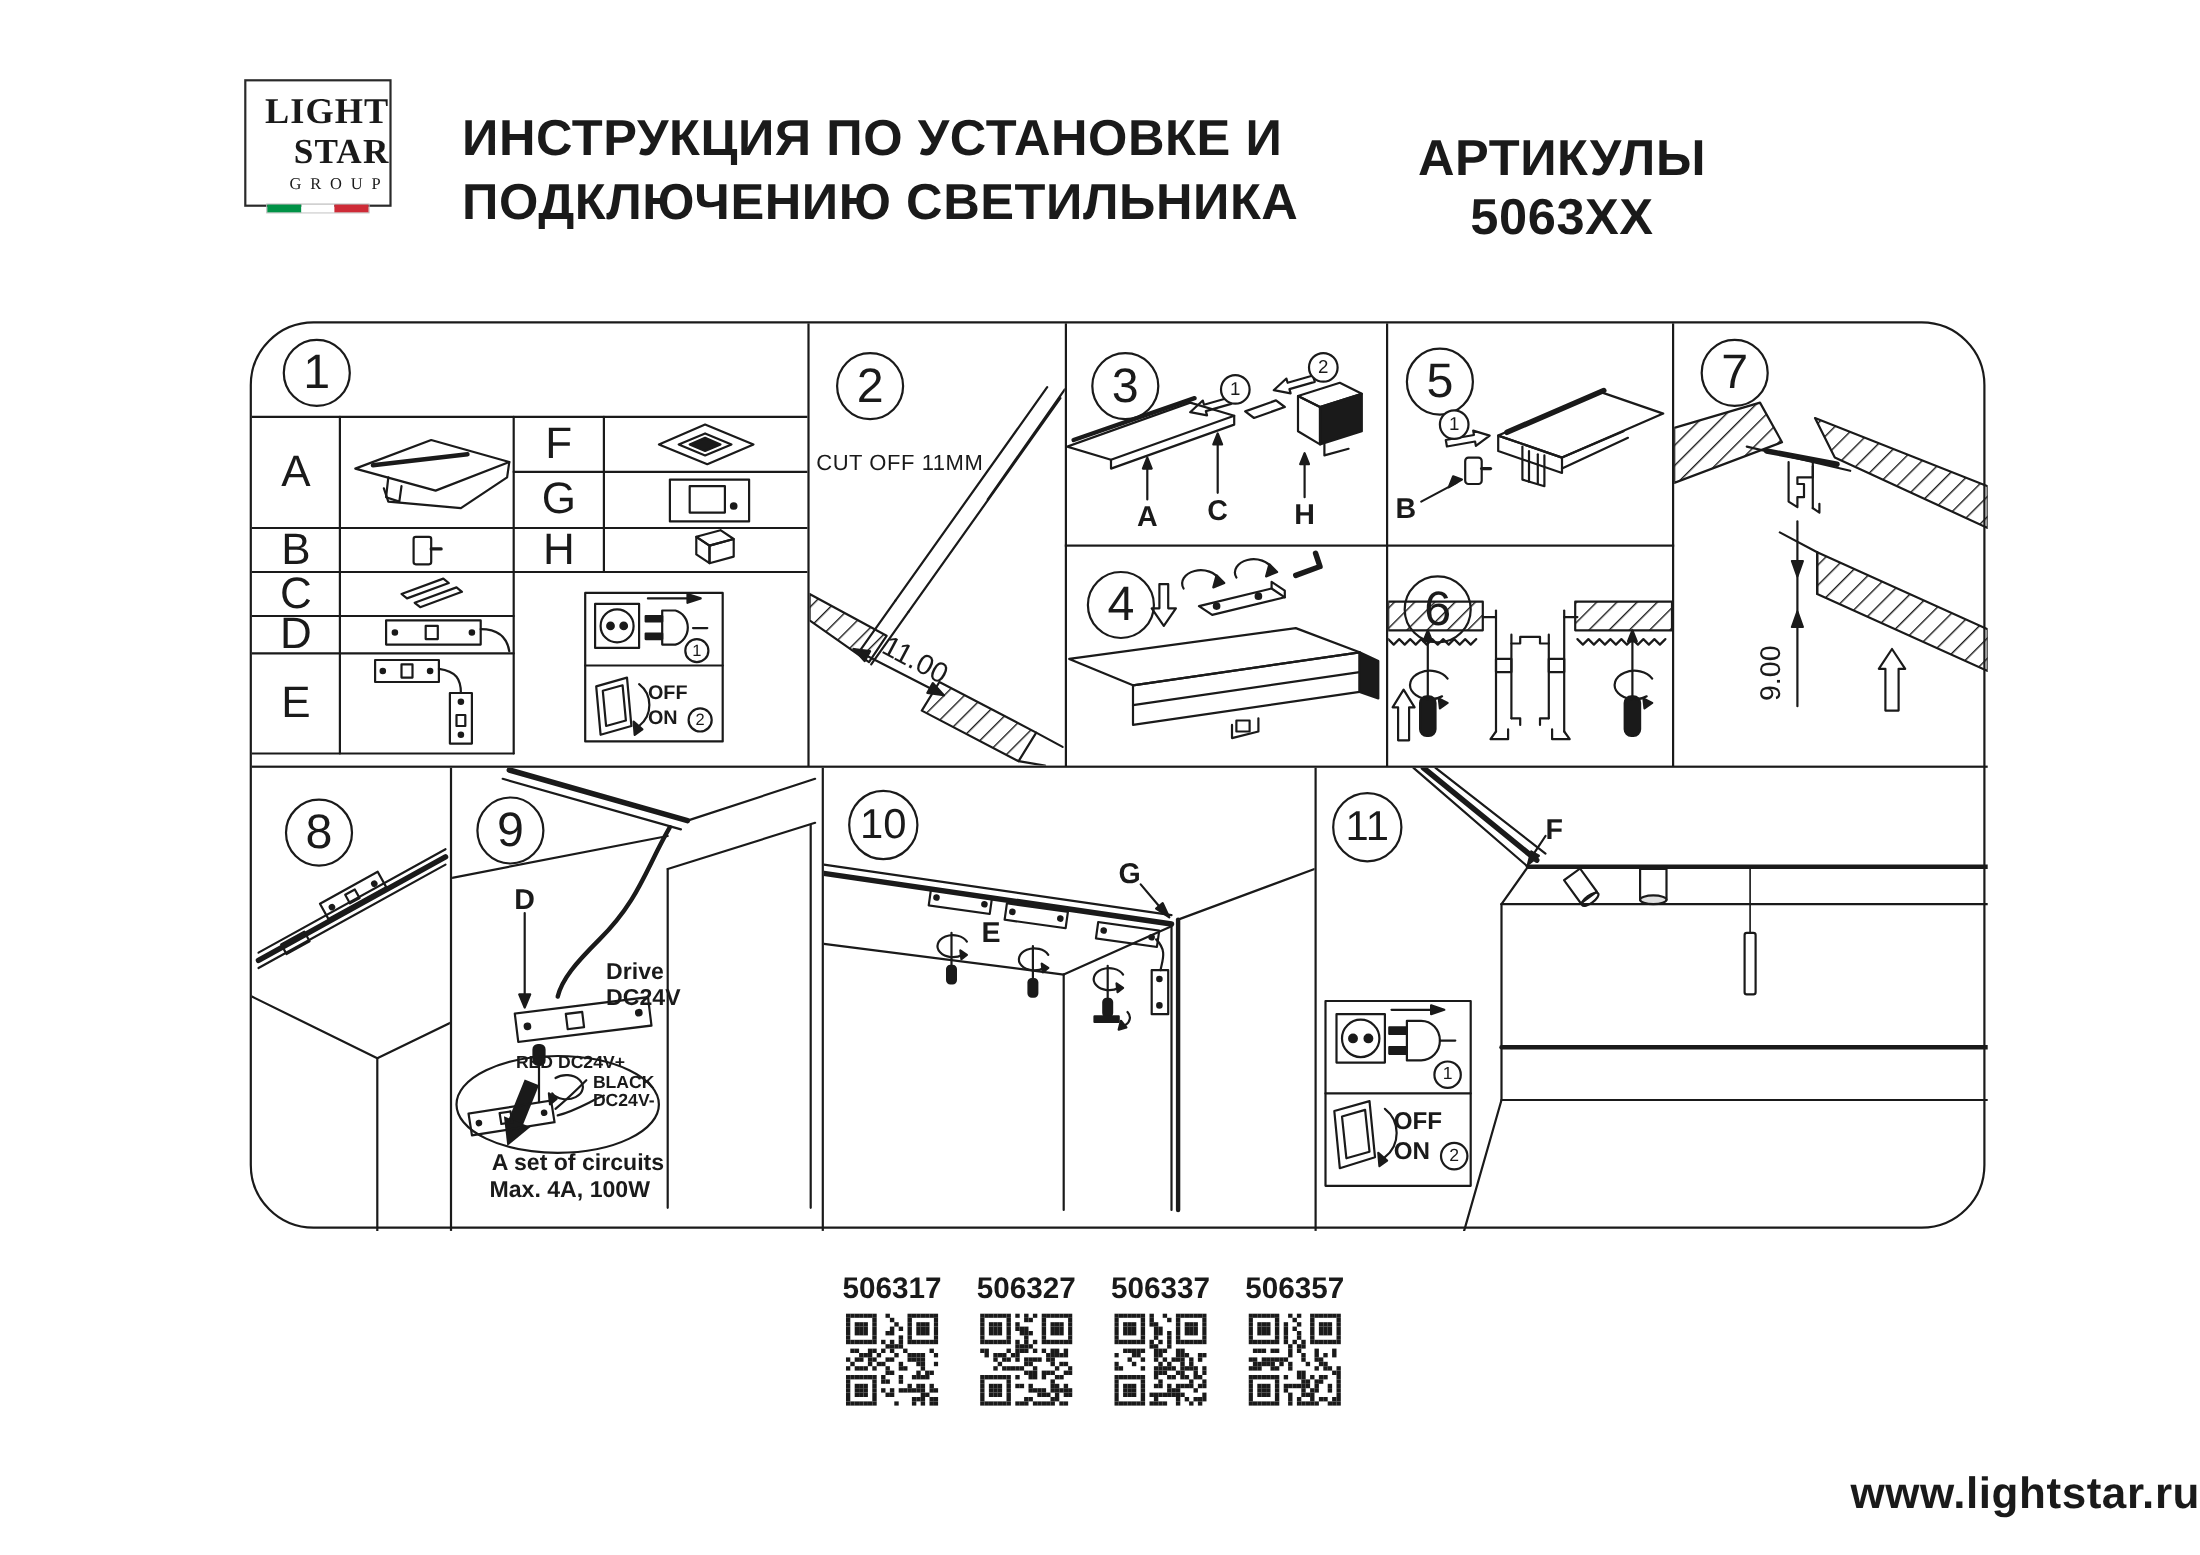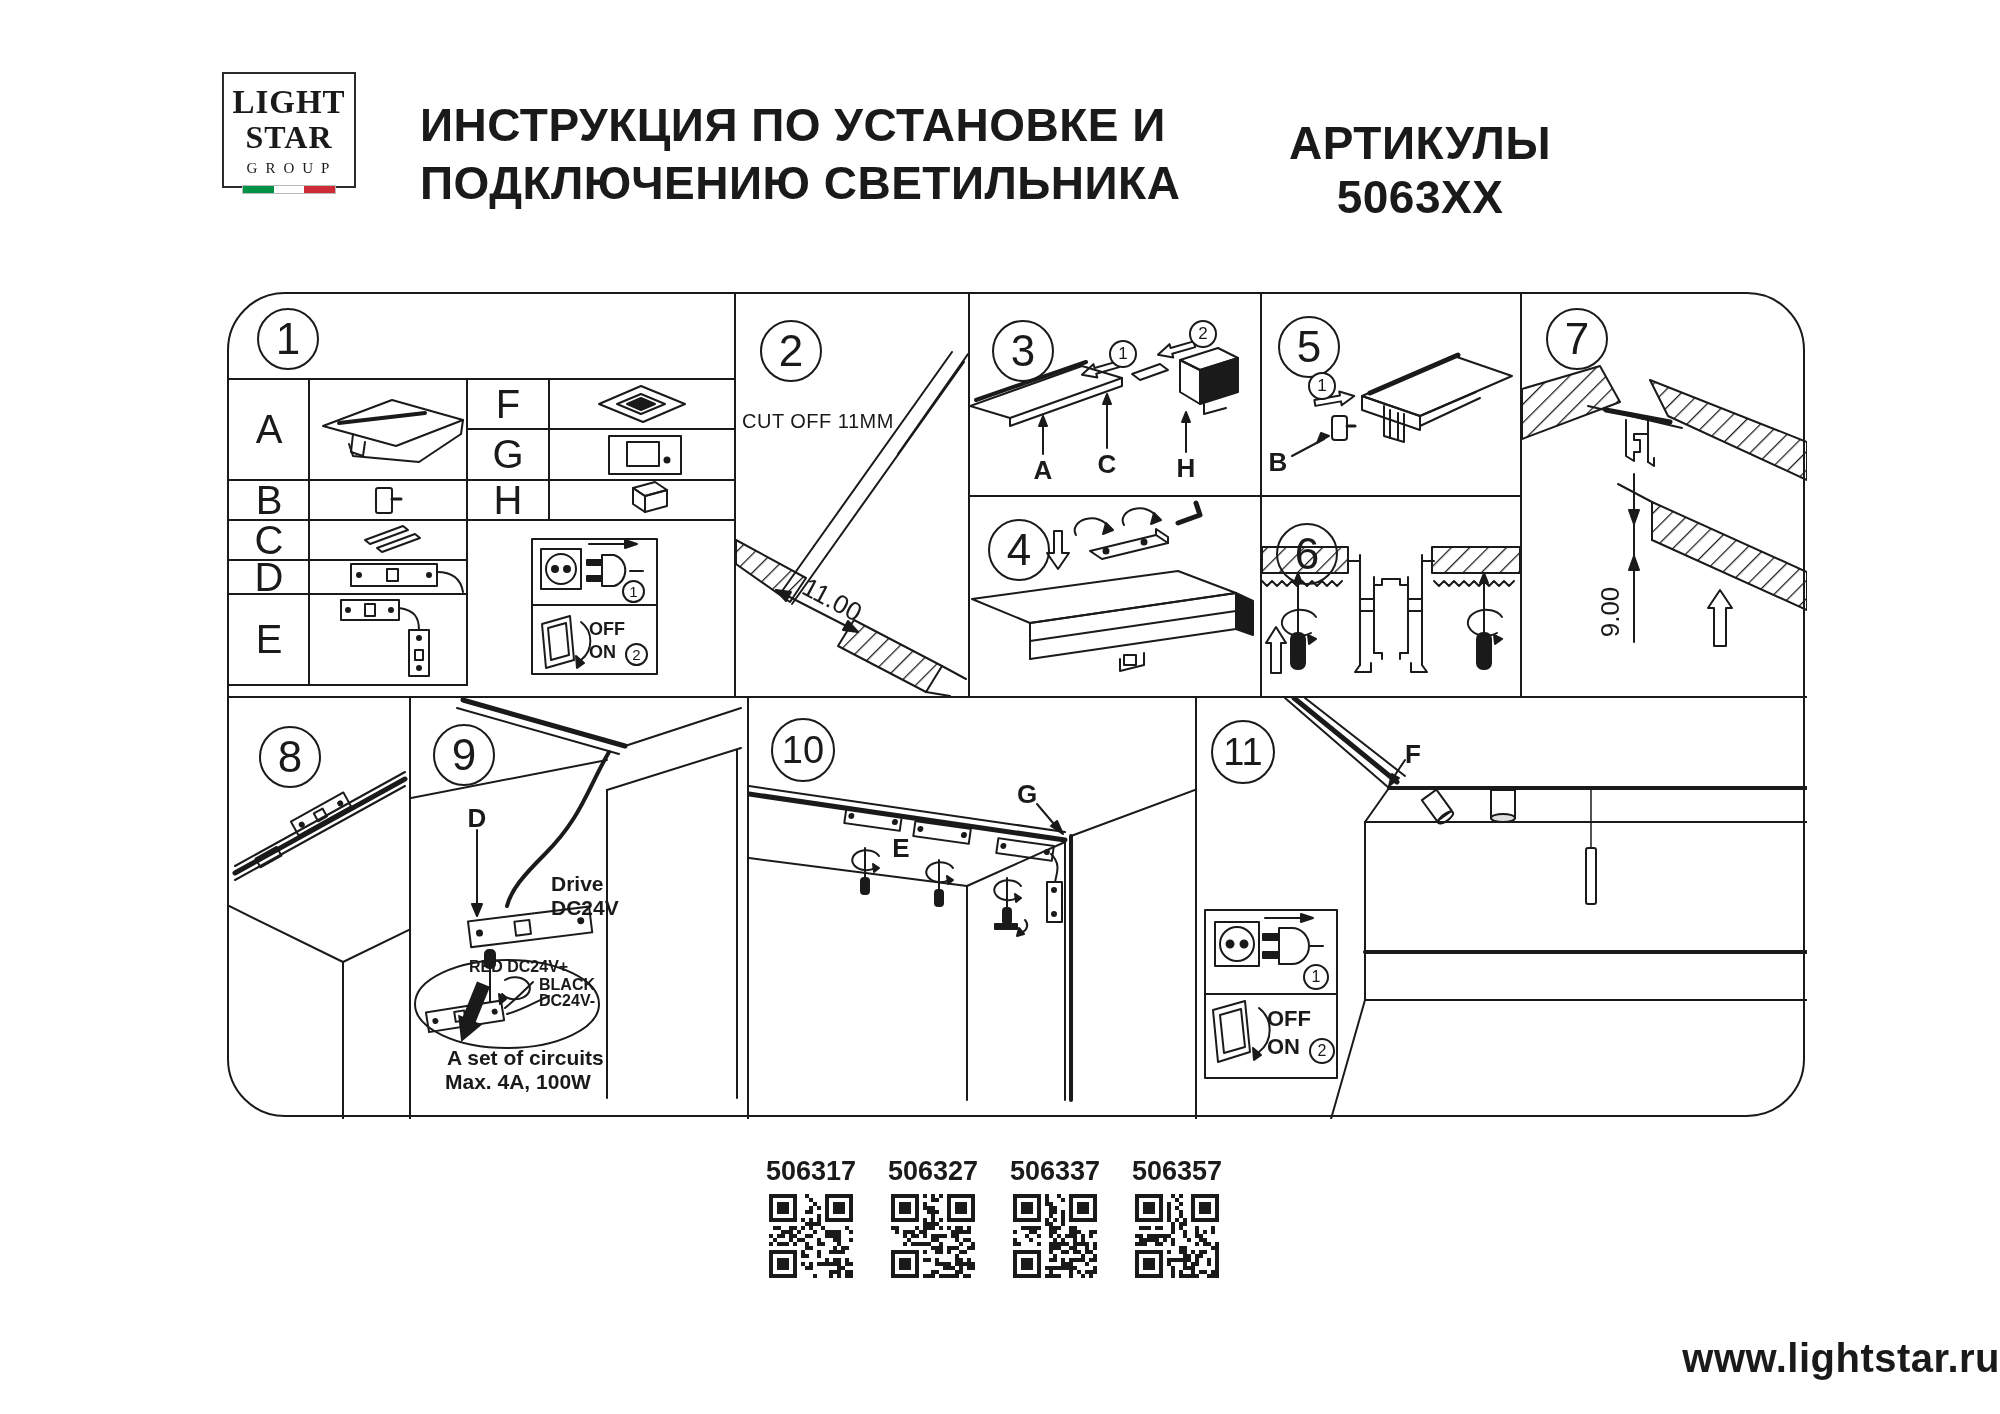--- a/index.html
+++ b/index.html
@@ -1,19 +1,19 @@
 <!DOCTYPE html>
 <html><head>
 <meta charset="utf-8">
 <style>
   *{margin:0;padding:0;box-sizing:border-box}
   html,body{background:#fff}
   body{width:2000px;height:1414px;position:relative;font-family:"Liberation Sans",sans-serif;color:#1a1a1a;overflow:hidden}
   
-  #logo-box{position:absolute;left:222px;top:72px;width:134px;height:116px;border:2px solid #2a2a2a;text-align:center;font-family:"Liberation Serif",serif}
+  #logo-box{position:absolute;left:222px;top:72px;width:134px;height:116px;border:2px solid #2a2a2a;text-align:right;font-family:"Liberation Serif",serif}
   #logo-box .l1{font-size:33px;font-weight:bold;letter-spacing:1px;margin-top:12px;line-height:1}
   #logo-box .l2{font-size:32px;font-weight:bold;letter-spacing:1px;margin-top:2px;line-height:1}
   #logo-box .l3{font-size:15px;letter-spacing:8px;margin-top:8px;padding-left:6px;line-height:1}
   #flag{width:94px;height:9px;margin:9px auto 0;display:flex;border:1px solid #bbb}
   #flag div{flex:1;height:100%}
   #main-title{position:absolute;left:420px;top:96px;font-size:46px;font-weight:bold;line-height:58px;letter-spacing:.5px}
   #series-block{position:absolute;left:1234px;top:104px;width:372px;text-align:center}
   #series-line{font-size:34px;font-weight:bold}
   #articles-heading{font-size:46px;font-weight:bold;margin-top:12px;letter-spacing:.5px}
   

